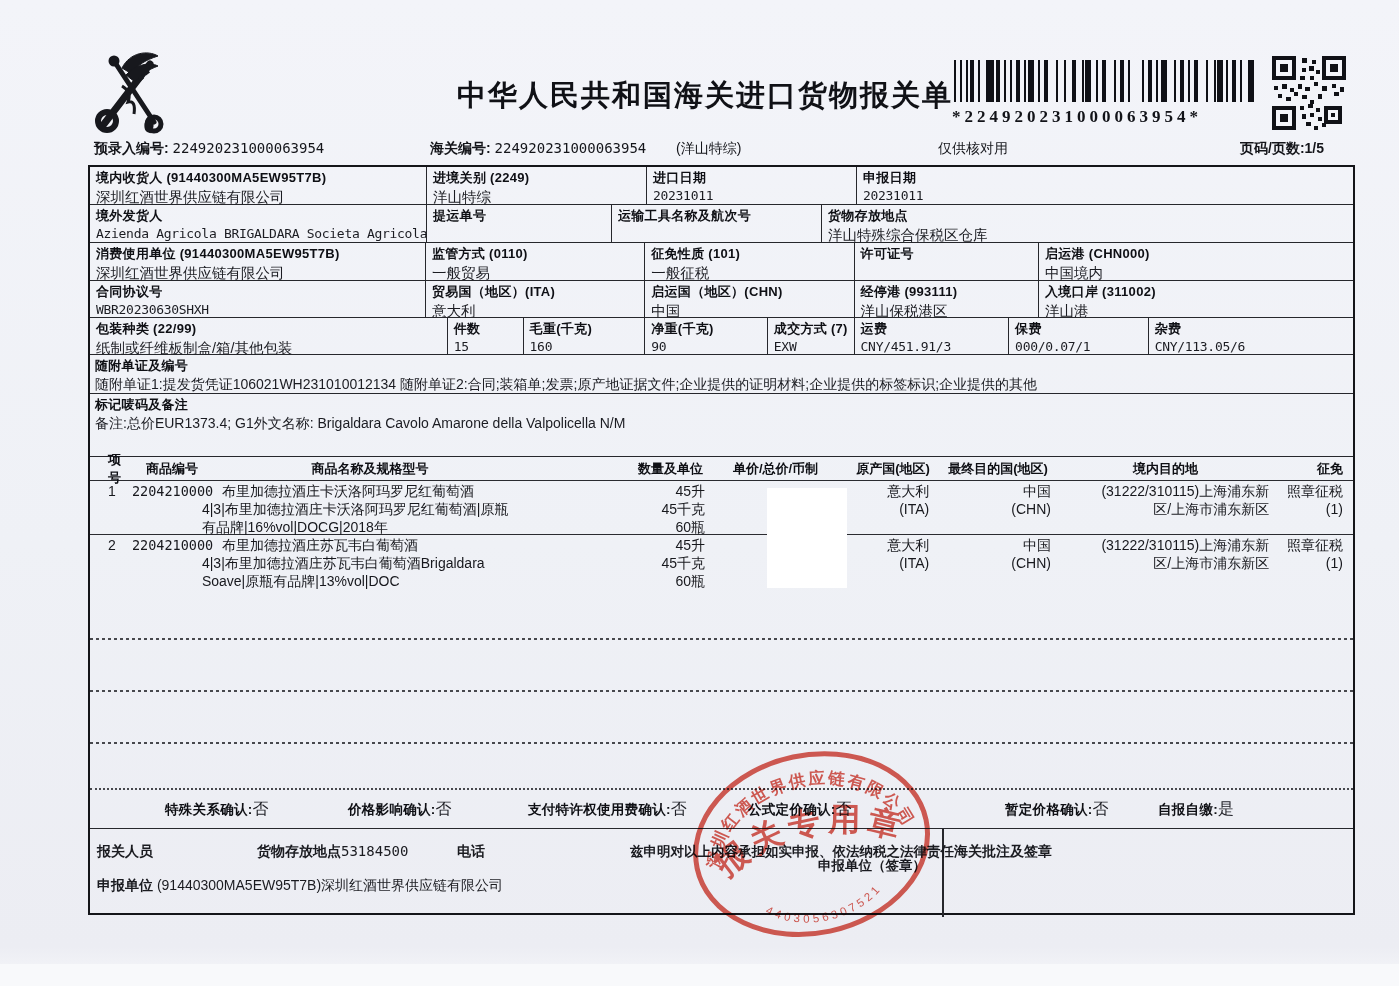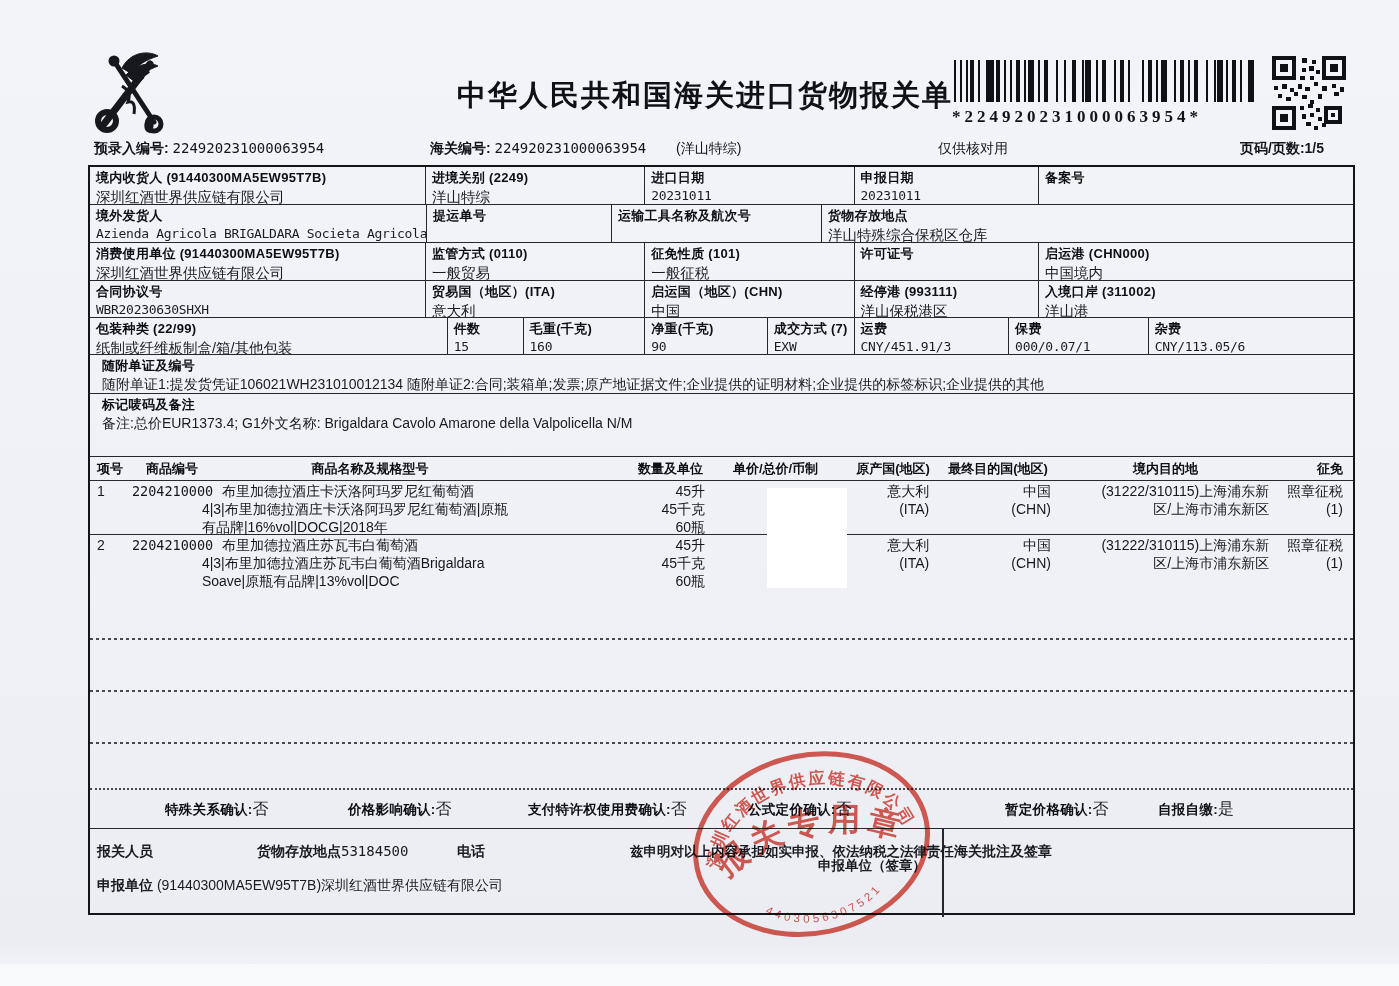--- a/index.html
+++ b/index.html
@@ -31,29 +31,29 @@
   .fc:last-child { border-right:none; }
   .lbl { font-size:13px; font-weight:bold; letter-spacing:.3px; color:#0e0f14; white-space:nowrap; }
   .val { font-size:14.5px; line-height:1.25; margin-top:1px; white-space:nowrap; color:#1b1c22; }
   .val.mono { font-size:13px; letter-spacing:-0.3px; }
 
   .hA{height:38px}.hB{height:38px}.hC{height:38px}.hD{height:37px}.hE{height:37px}
   .hDocs{height:39px}.hMarks{height:63px}
   .w1{width:337px}.w2{width:220px}.w3{width:210px}.w4{width:185px}.w5{width:315px}
   .p1{width:359px}.p2{width:76px}.p3{width:122px}.p4{width:123px}.p5{width:87px}.p6{width:155px}.p7{width:140px}.p8{width:205px}
 
-  .wide { width:100%; padding:2px 12px; }
+  .wide { width:100%; padding:2px 5px; }
   .wide .val { white-space:normal; }
 
   
   .ghead { display:flex; align-items:center; height:24px; border-bottom:1.5px solid #2a2b30;
            font-size:13px; font-weight:bold; color:#0e0f14; }
   .gbody { position:relative; height:309px;
            border-bottom:2px dotted #47484d; }
-  .g-no{width:42px; padding-left:7px;}
+  .g-no{width:42px; padding-left:18px;}
   .g-main{width:485px;}
   .g-qty{width:90px; text-align:right;}
   .g-price{width:145px; text-align:center;}
   .g-origin{width:90px; text-align:right; padding-right:10px;}
   .g-dest{width:120px; text-align:right; padding-right:8px;}
   .g-dom{width:215px; text-align:right; padding-right:4px;}
   .g-tax{width:80px; text-align:right; padding-right:10px;}
   .gh-name{ flex:1; text-align:center; padding-right:95px; }
   .gh-code{ padding-left:14px; width:90px; }
 
@@ -150,24 +150,20 @@
           <div class="lbl">进境关别 (2249)</div>
           <div class="val">洋山特综</div>
         </div>
       <div class="fc w3">
           <div class="lbl">进口日期</div>
           <div class="val mono">20231011</div>
         </div>
       <div class="fc w4">
           <div class="lbl">申报日期</div>
           <div class="val mono">20231011</div>
-        </div>
-      <div class="fc w5">
-          <div class="lbl">备案号</div>
-          <div class="val"></div>
         </div>
     </div>
 
     <div class="frow hB">
       <div class="fc w1">
           <div class="lbl">境外发货人</div>
           <div class="val mono">Azienda Agricola BRIGALDARA Societa Agricola</div>
         </div>
       <div class="fc w4">
           <div class="lbl">提运单号</div>

